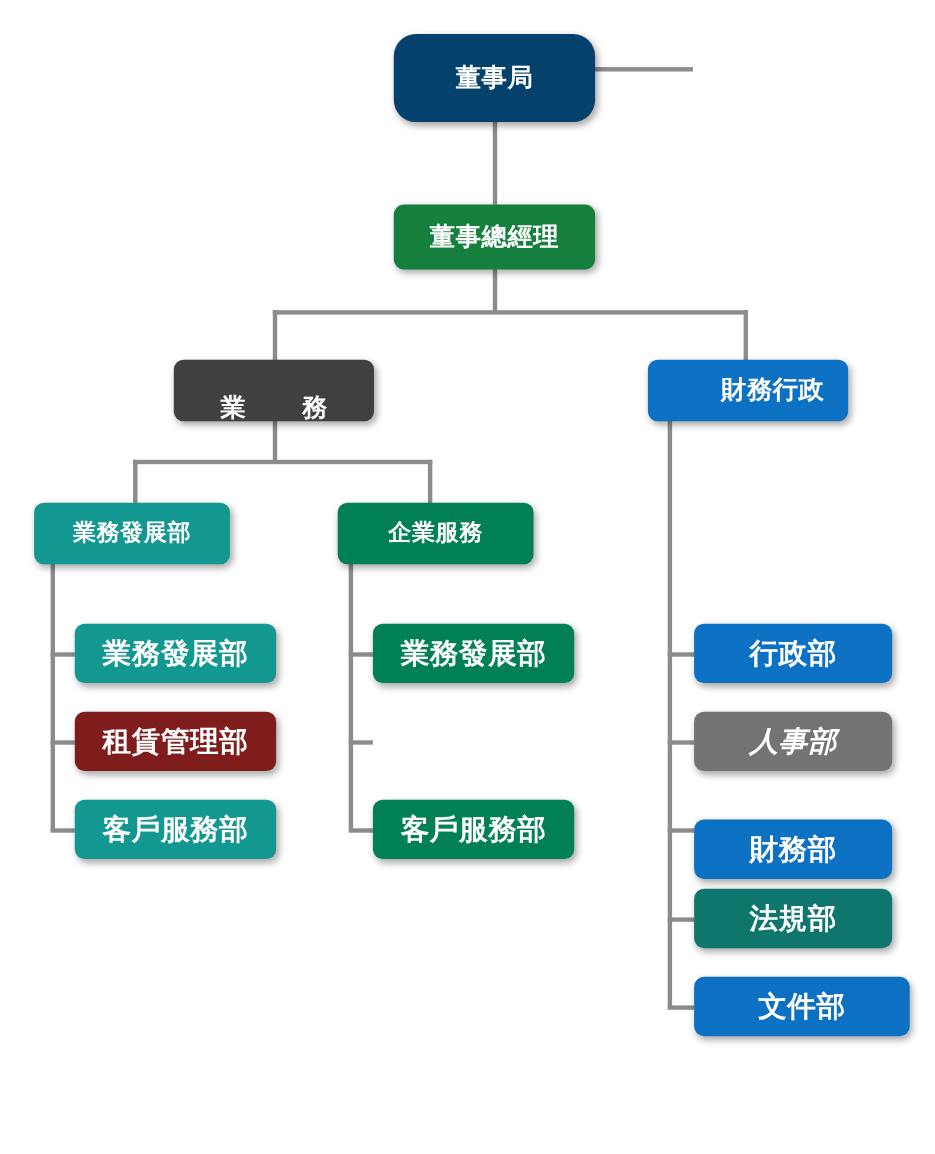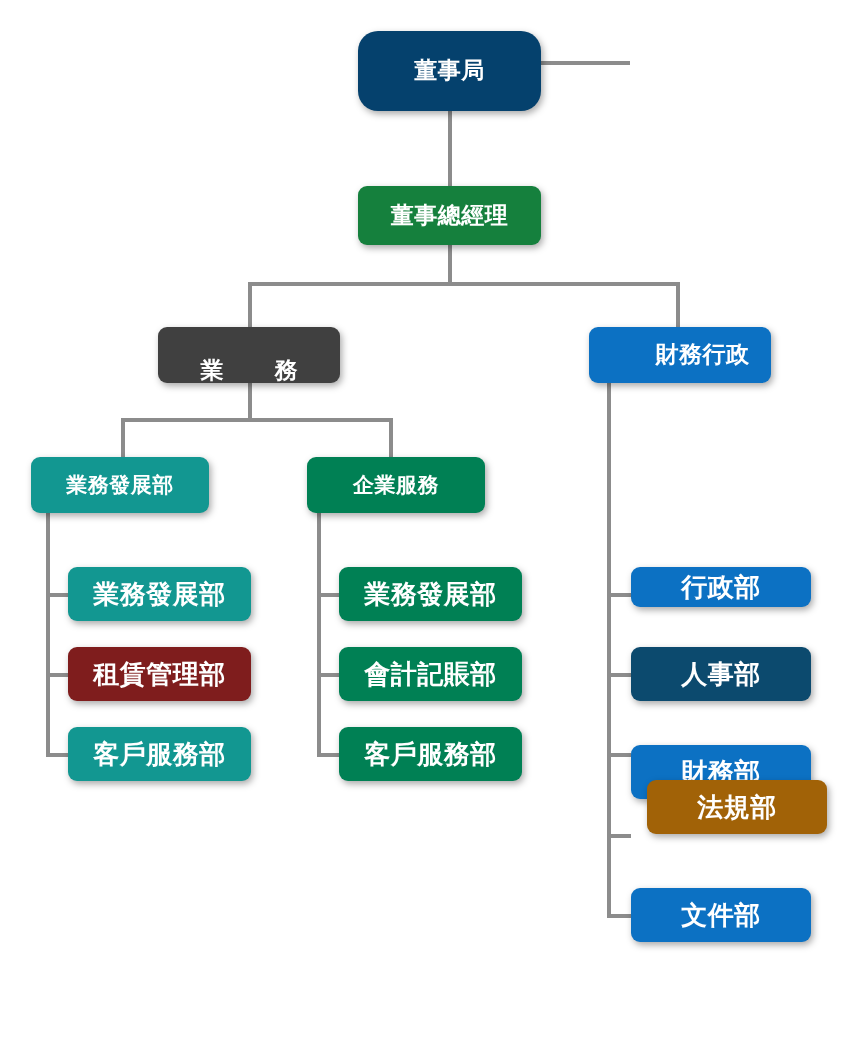--- a/index.html
+++ b/index.html
@@ -124,36 +124,33 @@
   <div class="node t-leaf" style="left:68px; top:647px; width:183px; height:54px; background:#7f1d1d;">
     <span class="node-label">租賃管理部</span>
   </div>
   <div class="node t-leaf" style="left:68px; top:727px; width:183px; height:54px; background:#129791;">
     <span class="node-label">客戶服務部</span>
   </div>
 
   <div class="node t-leaf" style="left:339px; top:567px; width:183px; height:54px; background:#008054;">
     <span class="node-label">業務發展部</span>
   </div>
-  <div class="node t-leaf" style="left:339px; top:647px; width:183px; height:54px; background:#008054;">
-    <span class="node-label">會計記賬部</span>
-  </div>
   <div class="node t-leaf" style="left:339px; top:727px; width:183px; height:54px; background:#008054;">
     <span class="node-label">客戶服務部</span>
   </div>
 
-  <div class="node t-leaf" style="left:631px; top:567px; width:180px; height:40px; background:#0c71c3;">
+  <div class="node t-leaf" style="left:631px; top:567px; width:180px; height:54px; background:#0c71c3;">
     <span class="node-label">行政部</span>
   </div>
-  <div class="node t-leaf" style="left:631px; top:647px; width:180px; height:54px; background:#0c4a6e;">
+  <div class="node t-leaf" style="left:631px; top:647px; width:180px; height:54px; background:#737373;font-style:italic;">
     <span class="node-label">人事部</span>
   </div>
   <div class="node t-leaf" style="left:631px; top:727px; width:180px; height:54px; background:#0c71c3;margin-top:18px;">
     <span class="node-label">財務部</span>
   </div>
-  <div class="node t-leaf" style="left:631px; top:780px; width:180px; height:54px; background:#a16207;margin-left:16px;">
+  <div class="node t-leaf" style="left:631px; top:808px; width:180px; height:54px; background:#0f766e;">
     <span class="node-label">法規部</span>
   </div>
-  <div class="node t-leaf" style="left:631px; top:888px; width:180px; height:54px; background:#0c71c3;">
+  <div class="node t-leaf" style="left:631px; top:888px; width:196px; height:54px; background:#0c71c3;">
     <span class="node-label">文件部</span>
   </div>
 
 </div>
 
 </body></html>

